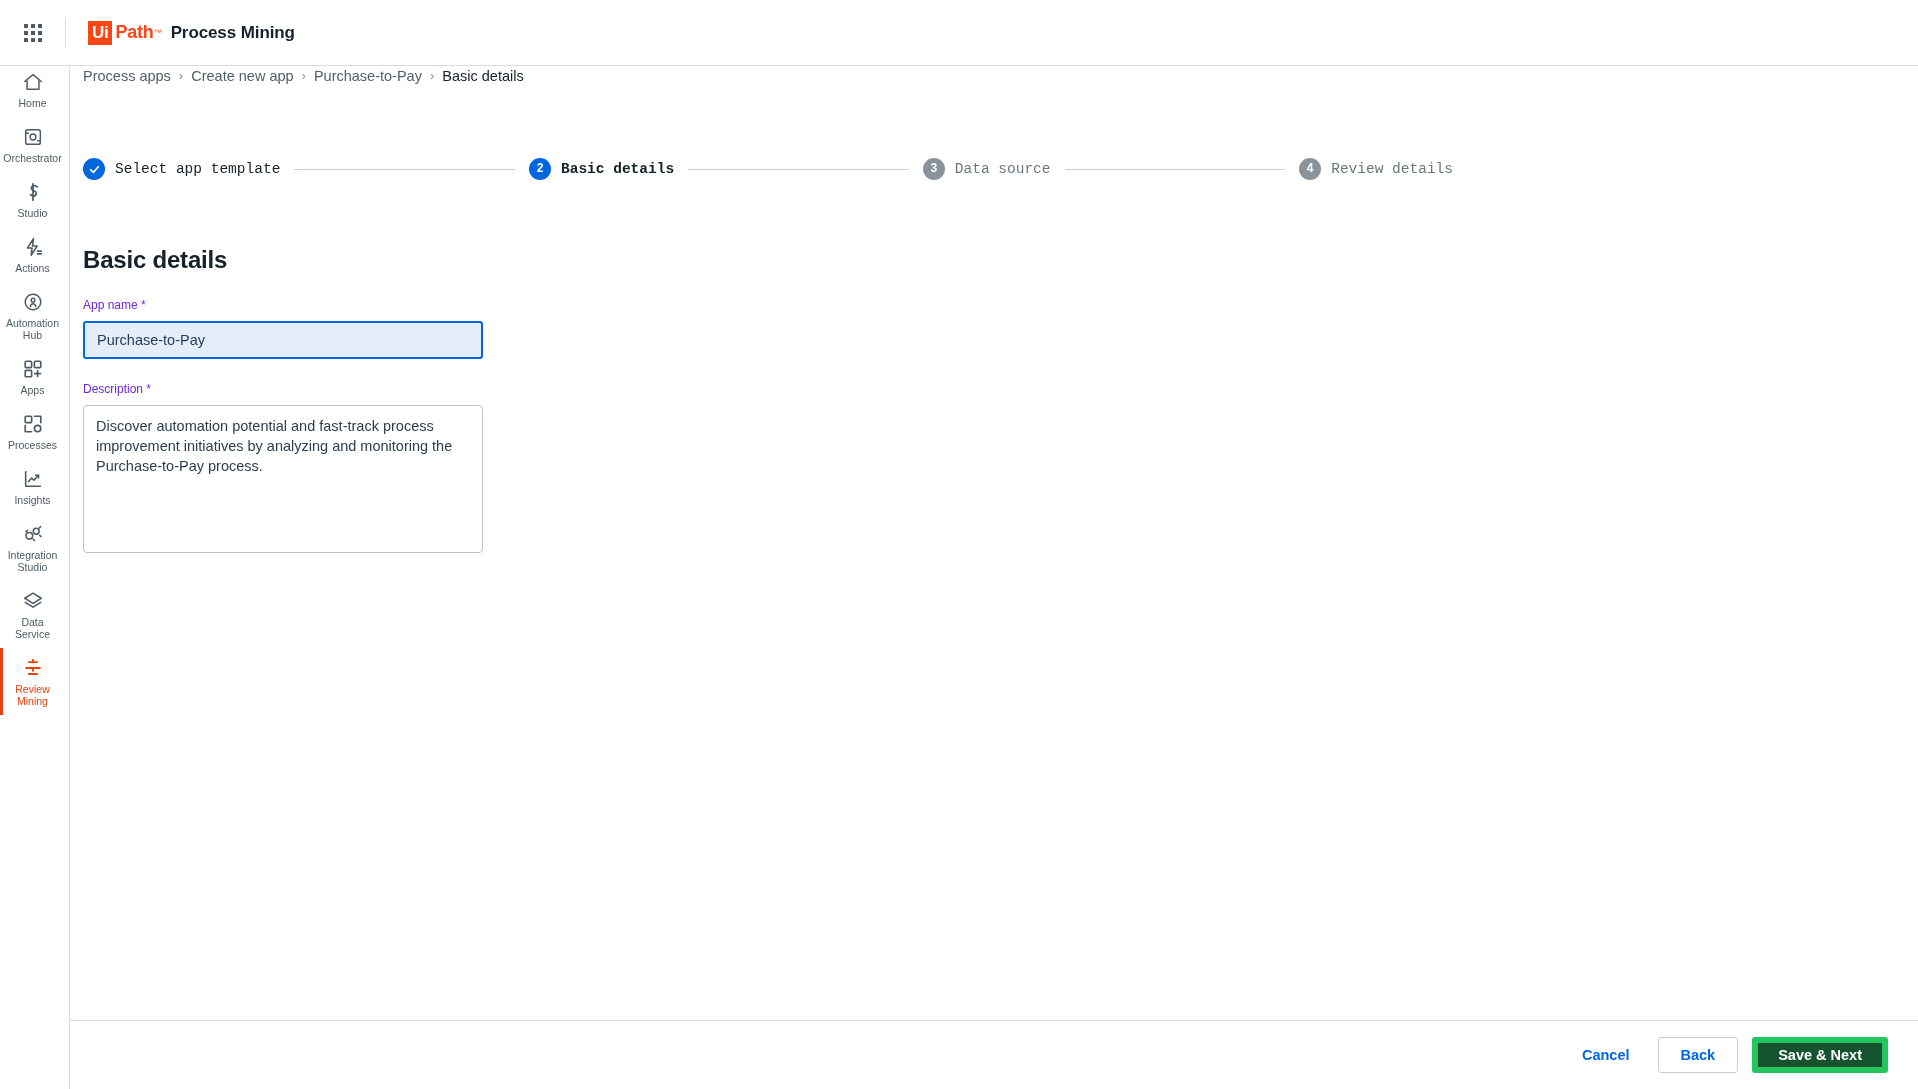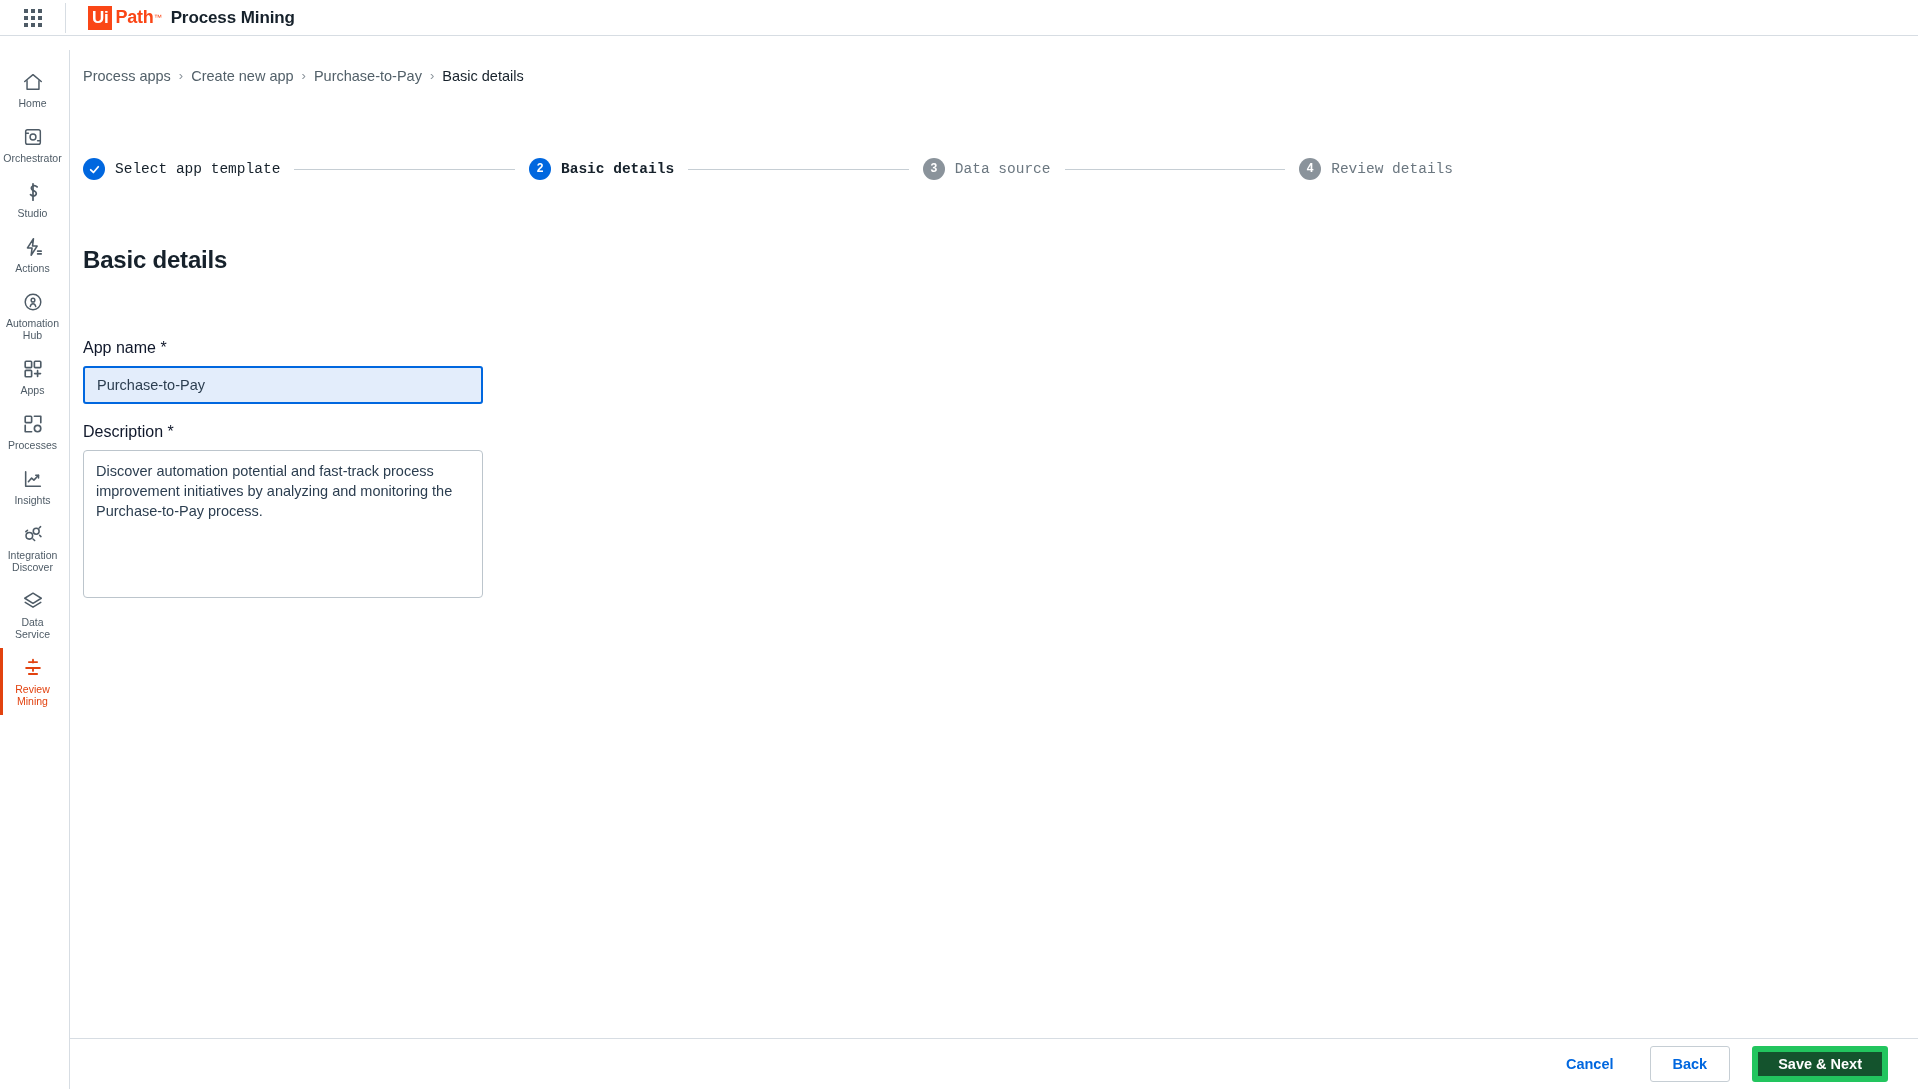--- a/index.html
+++ b/index.html
@@ -8,21 +8,21 @@
     width: 1918px; height: 1089px;
     background: #ffffff;
     font-family: "Liberation Sans", sans-serif;
     overflow: hidden;
   }
 
   
   #app-header {
     position: absolute;
     top: 0; left: 0;
-    width: 1918px; height: 36px;
+    width: 1918px; height: 66px;
     background: #ffffff;
     border-bottom: 1px solid #d7dde3;
     display: flex;
     align-items: center;
     z-index: 20;
   }
   #grid-launcher {
     width: 65px; height: 49px;
     display: flex; align-items: center; justify-content: center;
     cursor: pointer;
@@ -160,24 +160,23 @@
   }
 
   
   #page-title {
     position: absolute;
     top: 180px; left: 18px;
     font-size: 24px; font-weight: 700; color: #16212b;
     letter-spacing: -0.2px;
   }
   .field-label {
-    font-size: 16px;
-    color: #0f172a;
+    font-size: 12px;
+    color: #6d28d9;
     margin-bottom: 9px;
-    margin-top: 41px;
   }
   #app-name-group { position: absolute; top: 248px; left: 18px; width: 400px; }
   #app-name-input {
     width: 400px; height: 38px;
     border: 2px solid #0067df;
     border-radius: 3px;
     background: #e3edfb;
     font-family: "Liberation Sans", sans-serif;
     font-size: 14.5px;
     color: #2c3e50;
@@ -196,25 +195,25 @@
     color: #2c3e50;
     padding: 10px 12px;
     resize: none;
     outline: none;
   }
 
   
   #footer {
     position: absolute;
     left: 0; bottom: 0;
-    width: 1853px; height: 51px;
+    width: 1853px; height: 69px;
     border-top: 1px solid #d7dde3;
     display: flex; align-items: center; justify-content: flex-end;
     padding-right: 30px;
-    gap: 22px;
+    gap: 14px;
     background: #ffffff;
   }
   .btn {
     font-family: "Liberation Sans", sans-serif;
     font-size: 14.5px;
     font-weight: 600;
     border-radius: 3px;
     cursor: pointer;
     height: 36px;
     display: inline-flex; align-items: center; justify-content: center;
@@ -350,21 +349,21 @@
 
   <a class="nav-item">
     <span class="nav-icon">
       <svg viewBox="0 0 24 24" width="22" height="22" fill="none" stroke="currentColor" stroke-width="1.7" stroke-linecap="round" stroke-linejoin="round">
           <circle cx="8" cy="14" r="3.6"></circle>
           <circle cx="15.5" cy="9" r="3.2"></circle>
           <path d="M4.2 9.5 6 8M12 17.5l1.8 1.6M18.8 5.4 20.3 4M19.3 13.5l1.4 1.3"></path>
         </svg>
     </span>
     <span class="nav-label">Integration
-Discover</span>
+Studio</span>
   </a>
 
   <a class="nav-item">
     <span class="nav-icon">
       <svg viewBox="0 0 24 24" width="22" height="22" fill="none" stroke="currentColor" stroke-width="1.6" stroke-linecap="round" stroke-linejoin="round">
           <path d="M12 3.5 21 9l-9 5.5L3 9z"></path>
           <path d="M3.5 13.5 12 18.8l8.5-5.3"></path>
         </svg>
     </span>
     <span class="nav-label">Data

